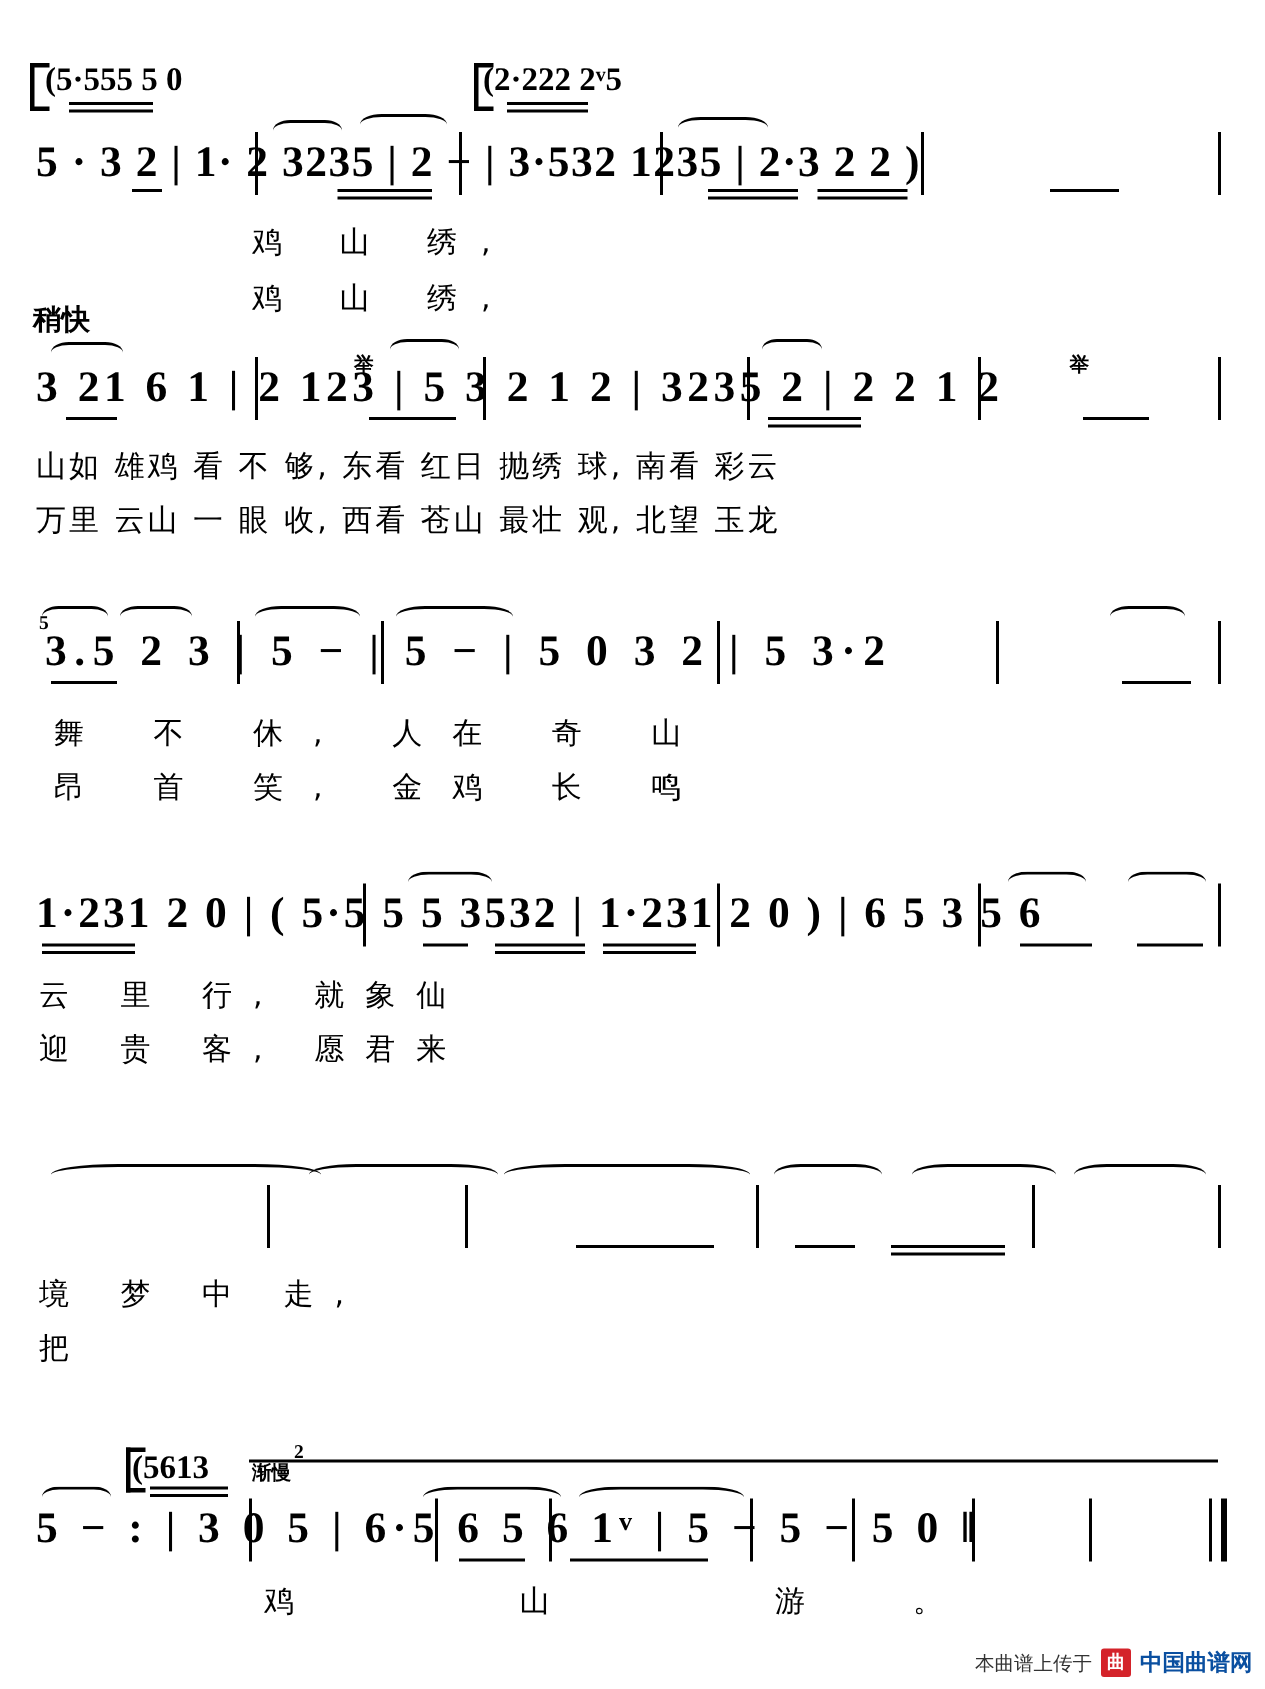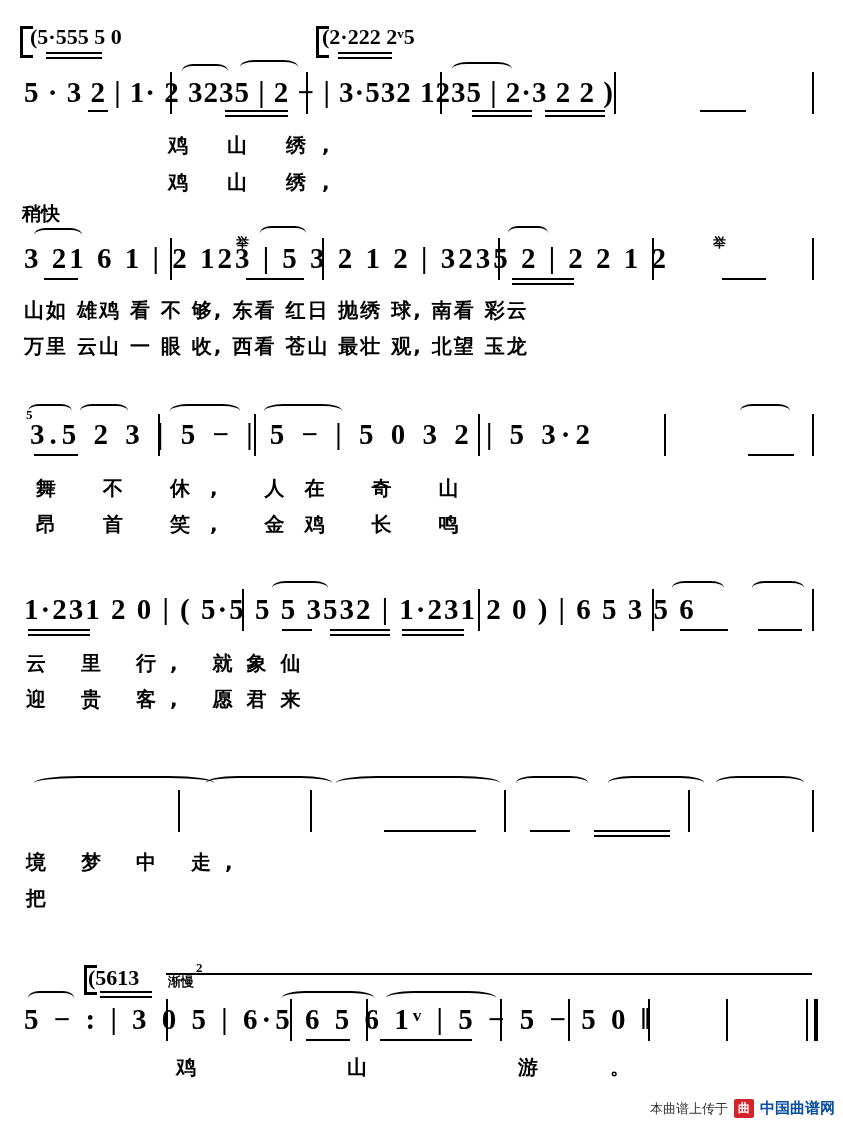--- a/index.html
+++ b/index.html
@@ -6,40 +6,40 @@
   body{
     width:843px;height:1126px;position:relative;overflow:hidden;
     font-family:"Liberation Serif", serif;color:#000;
   }
   .sheet{position:absolute;left:0;top:0;width:843px;height:1126px;}
   .sys{position:absolute;left:0;right:0;}
   
   .tok{position:absolute;white-space:pre;line-height:1;}
   .num{font-family:"Liberation Serif", serif;font-weight:bold;font-size:29px;}
   .num.small{font-size:22px;}
-  .lyr{font-family:"DejaVu Sans", sans-serif;font-size:20px;font-weight:bold;}
+  .lyr{font-family:"DejaVu Sans", sans-serif;font-size:20px;font-weight:normal;}
   .tempo{font-family:"DejaVu Sans", sans-serif;font-size:19px;font-weight:bold;}
   .tiny{font-family:"Liberation Serif", serif;font-size:13px;font-weight:bold;}
   .bar{position:absolute;width:2px;background:#000;}
   .bar.thick{width:4px;}
   .ubar{position:absolute;height:2px;background:#000;}
   .slur{position:absolute;border-top:2px solid #000;border-radius:50%/100%;height:12px;
         border-left:0;border-right:0;border-bottom:0;}
   .footer{position:absolute;right:8px;bottom:8px;display:flex;align-items:center;gap:6px;
           font-family:"DejaVu Sans",sans-serif;font-size:13px;color:#333;}
   .footer .mark{background:#d4232a;color:#fff;font-weight:bold;padding:1px 4px;border-radius:2px;font-size:12px;}
   .footer .site{color:#0a4fa0;font-weight:bold;font-size:15px;font-family:Liberation Mono, monospace;}
   .leftbracket{position:absolute;border-left:3px solid #000;border-top:3px solid #000;border-bottom:3px solid #000;width:10px;}
 </style>
 </head>
 <body>
 
 <div class="sheet">
 
-  <div class="sys" style="top:0;height:200px;">
+  <div class="sys" style="top:16px;height:200px;">
 
     <div class="leftbracket" style="left:20px;top:26px;height:26px;"></div>
     <div class="tok num small" style="left:30px;top:26px;">(5·555 5 0</div>
     <div class="ubar" style="left:46px;top:52px;width:56px;"></div>
     <div class="ubar" style="left:46px;top:57px;width:56px;"></div>
 
     <div class="leftbracket" style="left:316px;top:26px;height:26px;"></div>
     <div class="tok num small" style="left:322px;top:26px;">(2·222 2ᵛ5</div>
     <div class="ubar" style="left:338px;top:52px;width:54px;"></div>
     <div class="ubar" style="left:338px;top:57px;width:54px;"></div>

